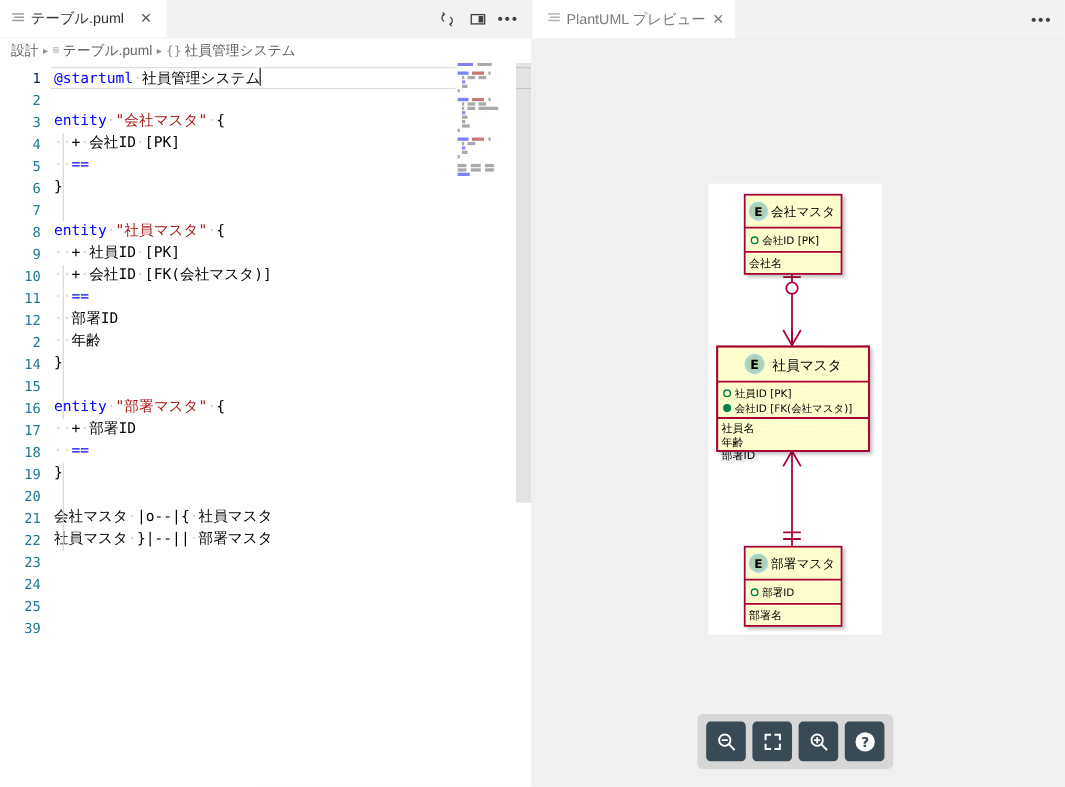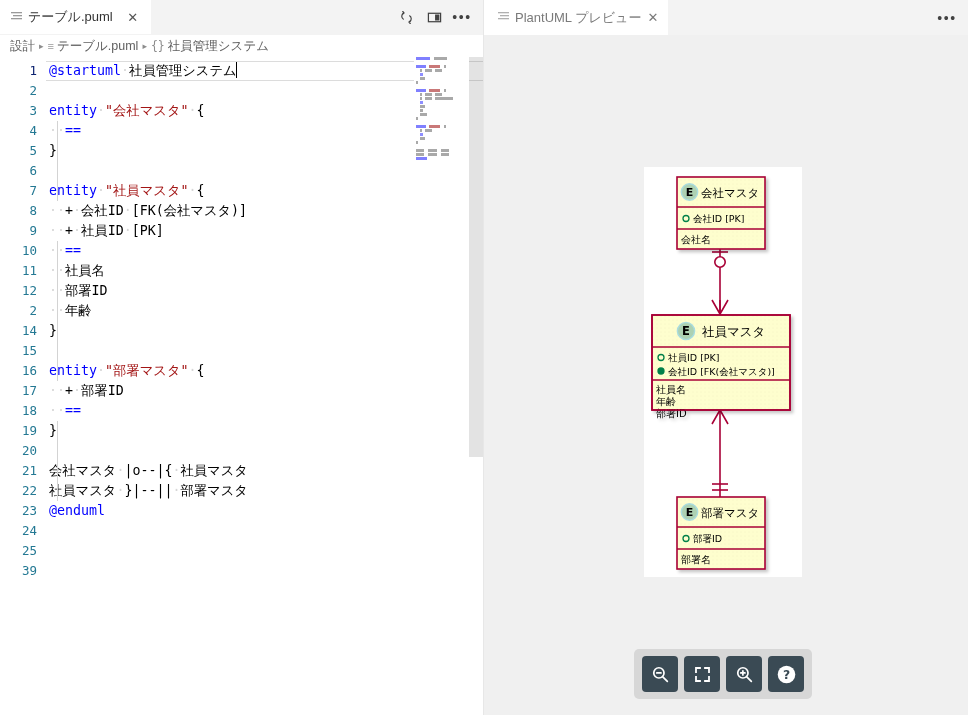--- a/index.html
+++ b/index.html
@@ -264,40 +264,39 @@
             <div class="ln">22</div>
             <div class="ln">23</div>
             <div class="ln">24</div>
             <div class="ln">25</div>
             <div class="ln">39</div>
           </div>
         <div class="lines" id="lines">
             <div class="cl active-line"><span class="kw">@startuml</span><span class="ws">·</span><span class="plain">社員管理システム</span><span class="caret"></span></div>
             <div class="cl"></div>
             <div class="cl"><span class="kw">entity</span><span class="ws">·</span><span class="str">"会社マスタ"</span><span class="ws">·</span><span class="plain">{</span></div>
+            <div class="cl"><span class="ws">··</span><span class="plain">+</span><span class="ws">·</span><span class="plain">会社ID</span><span class="ws">·</span><span class="plain">[PK]</span></div>
             <div class="cl"><span class="ws">··</span><span class="op">==</span></div>
             <div class="cl"><span class="plain">}</span></div>
             <div class="cl"></div>
             <div class="cl"><span class="kw">entity</span><span class="ws">·</span><span class="str">"社員マスタ"</span><span class="ws">·</span><span class="plain">{</span></div>
+            <div class="cl"><span class="ws">··</span><span class="plain">+</span><span class="ws">·</span><span class="plain">社員ID</span><span class="ws">·</span><span class="plain">[PK]</span></div>
             <div class="cl"><span class="ws">··</span><span class="plain">+</span><span class="ws">·</span><span class="plain">会社ID</span><span class="ws">·</span><span class="plain">[FK(会社マスタ)]</span></div>
-            <div class="cl"><span class="ws">··</span><span class="plain">+</span><span class="ws">·</span><span class="plain">社員ID</span><span class="ws">·</span><span class="plain">[PK]</span></div>
             <div class="cl"><span class="ws">··</span><span class="op">==</span></div>
-            <div class="cl"><span class="ws">··</span><span class="plain">社員名</span></div>
             <div class="cl"><span class="ws">··</span><span class="plain">部署ID</span></div>
             <div class="cl"><span class="ws">··</span><span class="plain">年齢</span></div>
             <div class="cl"><span class="plain">}</span></div>
             <div class="cl"></div>
             <div class="cl"><span class="kw">entity</span><span class="ws">·</span><span class="str">"部署マスタ"</span><span class="ws">·</span><span class="plain">{</span></div>
             <div class="cl"><span class="ws">··</span><span class="plain">+</span><span class="ws">·</span><span class="plain">部署ID</span></div>
             <div class="cl"><span class="ws">··</span><span class="op">==</span></div>
             <div class="cl"><span class="plain">}</span></div>
             <div class="cl"></div>
             <div class="cl"><span class="plain">会社マスタ</span><span class="ws">·</span><span class="plain">|o--|{</span><span class="ws">·</span><span class="plain">社員マスタ</span></div>
             <div class="cl"><span class="plain">社員マスタ</span><span class="ws">·</span><span class="plain">}|--||</span><span class="ws">·</span><span class="plain">部署マスタ</span></div>
-            <div class="cl"><span class="kw">@enduml</span></div>
             <div class="indent-guide" style="left: 11px; top: 64px; height: 80px;"></div>
             <div class="indent-guide" style="left: 11px; top: 184px; height: 140px;"></div>
             <div class="indent-guide" style="left: 11px; top: 364px; height: 80px;"></div>
           </div>
       </div>
       <div class="minimap" id="minimap">
           <div class="mm-line">
             <div class="mm-seg" style="background: rgb(106, 106, 255); width: 14.4px;"></div>
             <div class="mm-seg" style="background: transparent; width: 1.6px;"></div>
             <div class="mm-seg" style="background: rgb(154, 154, 154); width: 12.8px;"></div>

